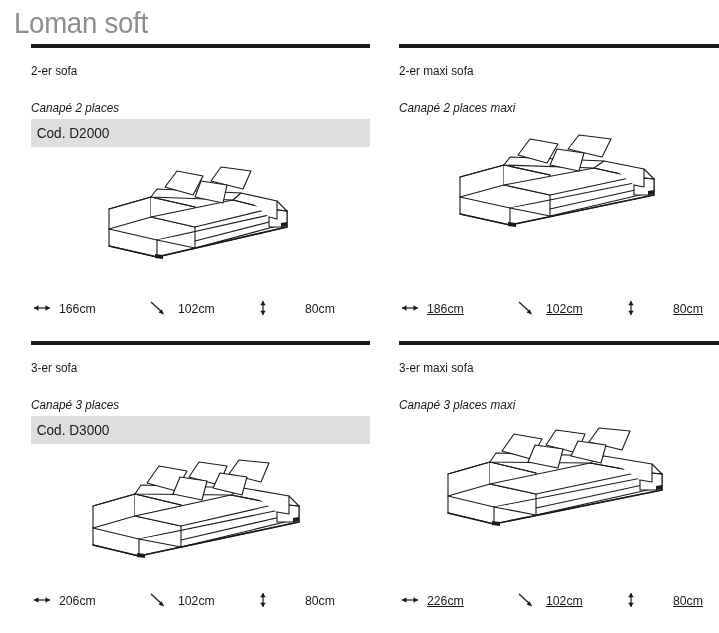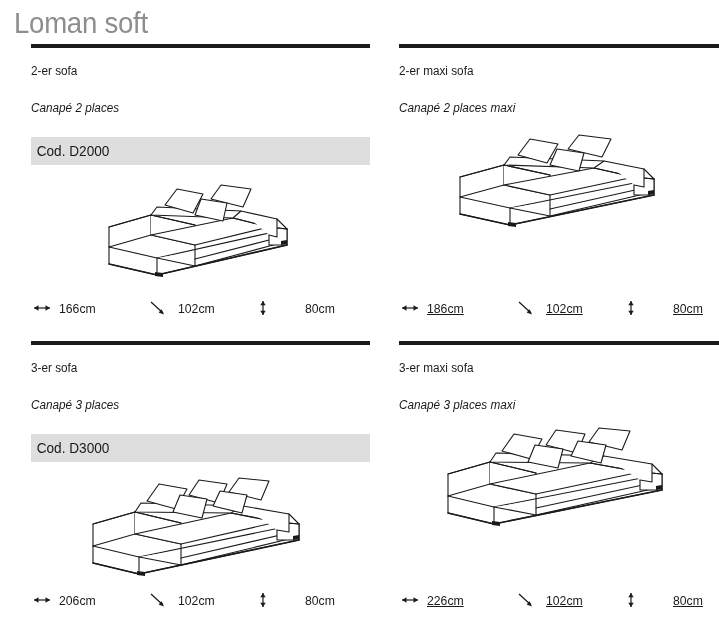--- a/index.html
+++ b/index.html
@@ -78,21 +78,21 @@
     font-style: italic;
     font-weight: 400;
     color: #1a1a1a;
     margin-top: 23px;
     transform: scaleX(0.94);
     transform-origin: left center;
     white-space: nowrap;
   }
 
   .code-bar {
-    margin-top: 22px;
+    margin-top: 4px;
     width: 100%;
     height: 28px;
     background: #dedede;
     display: flex;
     align-items: center;
   }
   .code-bar .code-text {
     font-size: 14.5px;
     line-height: 16px;
     font-weight: 400;

